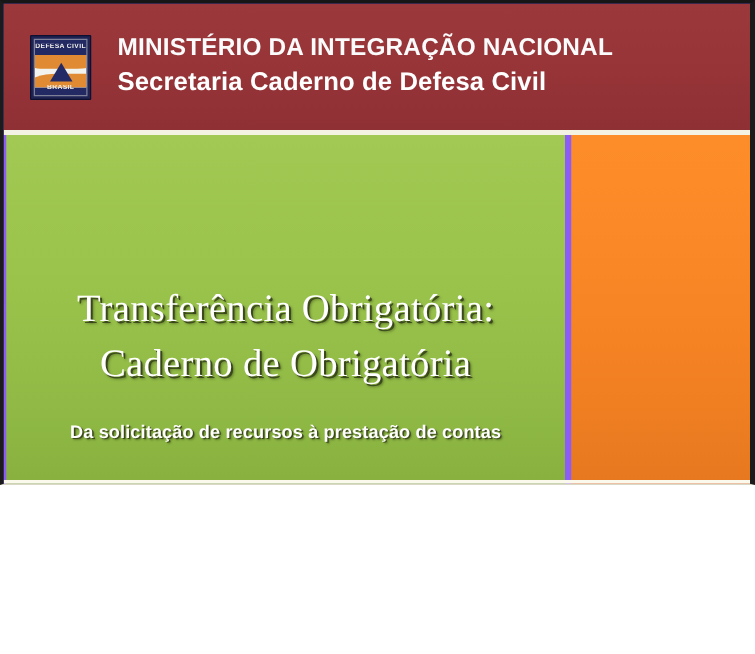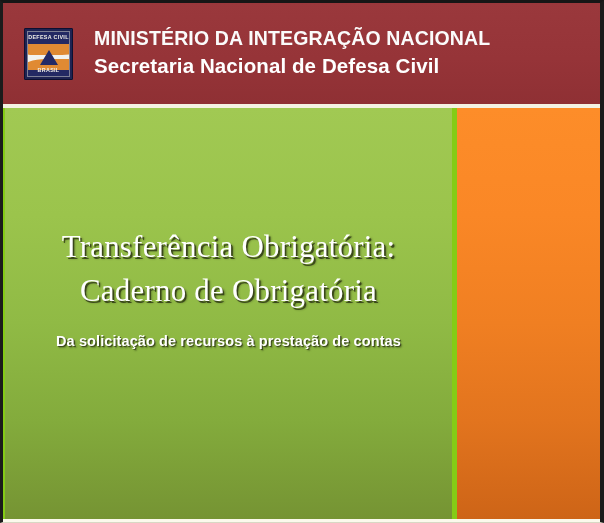--- a/index.html
+++ b/index.html
@@ -10,23 +10,23 @@
   }
 
   body {
     font-family: "Liberation Sans", sans-serif;
   }
 
   
   .page {
     position: relative;
     width: 604px;
-    height: 523px;
-    overflow: hidden;
-    background: #84cc16;
+    height: 388px;
+    overflow: hidden;
+    background: #8b5cf6;
     box-sizing: border-box;
     border-left: 3px solid #1b1b1b;
     border-top: 3px solid #161616;
     border-right: 4px solid #1b1b1b;
     border-bottom: 1px solid #d8d8c4;
   }
 
   
   .header-band {
     position: absolute;
@@ -235,21 +235,21 @@
     text-shadow:
        1.6px 1.6px 0px rgba(38, 44, 16, 0.72),
        2.4px 2.4px 2px rgba(30, 36, 12, 0.40);
   }
 
   .cover-title .line2 {
     display: block;
   }
 
   .cover-subtitle {
-    margin-top: 19px;
+    margin-top: 24px;
     font-family: "Liberation Sans", sans-serif;
     font-weight: bold;
     font-size: 14.5px;
     line-height: 1.3;
     color: #ffffff;
     letter-spacing: 0.1px;
     text-shadow:
        1.1px 1.1px 0px rgba(40, 46, 18, 0.70),
        1.8px 1.8px 1.6px rgba(30, 36, 12, 0.38);
   }
@@ -279,21 +279,21 @@
             <div class="logo-wave-top"></div>
             <div class="logo-wave-bot"></div>
             <div class="logo-triangle"></div>
           </div>
           <div class="logo-text-bot">BRASIL</div>
         </div>
       </div>
 
       <div class="header-titles">
         <div class="ministry-line">MINISTÉRIO DA INTEGRAÇÃO NACIONAL</div>
-        <div class="secretariat-line">Secretaria Nacional de Defesa Civil</div>
+        <div class="secretariat-line">Secretaria Caderno de Defesa Civil</div>
       </div>
 
     </div>
   </div>
 
   <div class="band-divider"></div>
 
   <div class="body-area">
 
     <div class="panel-green">

